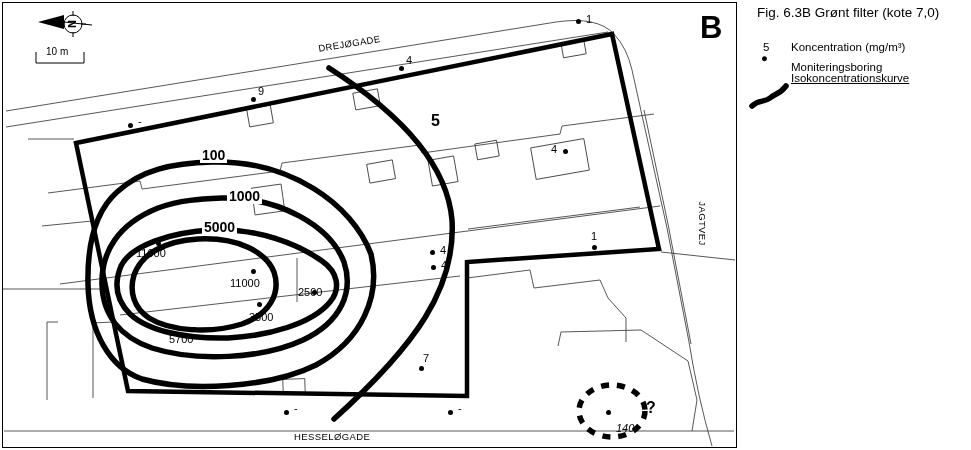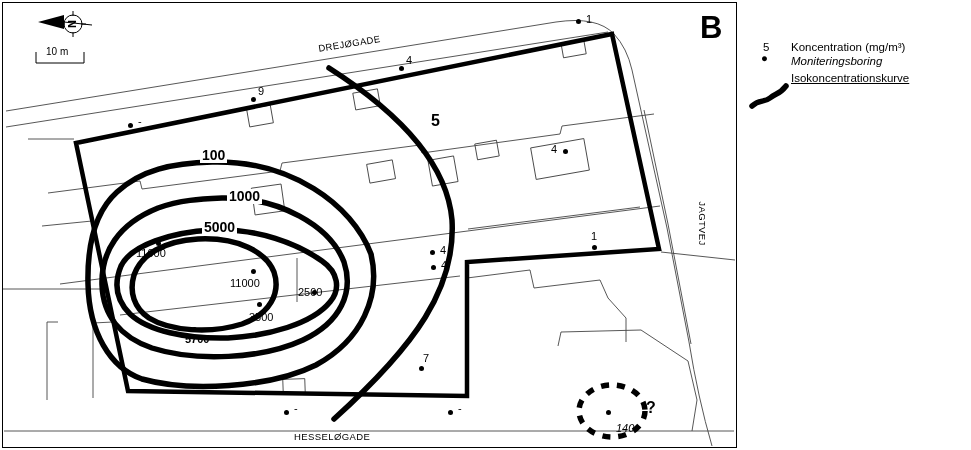--- a/index.html
+++ b/index.html
@@ -108,40 +108,41 @@
       <div class="plabel" style="left: 441px; top: 259px;">4</div>
       <div class="dot" style="left: 155.5px; top: 240.5px;"></div>
       <div class="plabel" style="left: 136px; top: 247px;">11000</div>
       <div class="dot" style="left: 250.5px; top: 268.5px;"></div>
       <div class="plabel" style="left: 230px; top: 277px;">11000</div>
       <div class="dot" style="left: 311.5px; top: 289.5px;"></div>
       <div class="plabel" style="left: 298px; top: 275px; margin-top: 11px;">2500</div>
       <div class="dot" style="left: 256.5px; top: 301.5px;"></div>
       <div class="plabel" style="left: 249px; top: 311px;">3500</div>
       <div class="dot" style="left: 191.5px; top: 326.5px;"></div>
-      <div class="plabel" style="left: 185px; top: 333px; font-weight: bold;">5700</div>
+      <div class="plabel" style="left: 169px; top: 333px;">5700</div>
       <div class="dot" style="left: 418.5px; top: 365.5px;"></div>
       <div class="plabel" style="left: 423px; top: 352px;">7</div>
       <div class="dot" style="left: 283.5px; top: 409.5px;"></div>
       <div class="plabel" style="left: 294px; top: 402px;">-</div>
       <div class="dot" style="left: 447.5px; top: 409.5px;"></div>
       <div class="plabel" style="left: 458px; top: 402px;">-</div>
       <div class="dot" style="left: 605.5px; top: 409.5px;"></div>
       <div class="plabel" style="left: 616px; top: 422px; font-style: italic;">140</div>
     </div>
 
   <div class="lbl street" style="left:318px;top:38px;transform:rotate(-9deg);">DREJØGADE</div>
   <div class="lbl street" style="left:294px;top:431px;">HESSELØGADE</div>
   <div class="lbl street" style="left:680px;top:218px;transform:rotate(90deg);transform-origin:center;">JAGTVEJ</div>
 
   <div class="lbl north-n" style="left:68px;top:18px;">N</div>
   <div class="lbl scale-txt" style="left:46px;top:46px;">10 m</div>
 
   <div class="lbl panel-b" style="left:700px;top:10px;">B</div>
   <div class="lbl qmark" style="left:646px;top:399px;">?</div>
 
+  <div class="lbl title" style="left:757px;top:5px;">Fig. 6.3B Grønt filter (kote 7,0)</div>
 
   <div class="lbl leg-sym" style="left:763px;top:41px;">5</div>
   <div class="lbl leg" style="left:791px;top:41px;text-align:right;">Koncentration (mg/m³)</div>
   <div class="lbl leg-sym" style="left:761px;top:52px;">●</div>
-  <div class="lbl leg" style="left:791px;top:55px;font-style:italic;">Moniteringsboring</div>
+  <div class="lbl leg" style="left:791px;top:61px;">Moniteringsboring</div>
   <div class="lbl leg" style="left:791px;top:72px;text-decoration:underline;">Isokoncentrationskurve</div>
 </div>
 
 </body></html>

